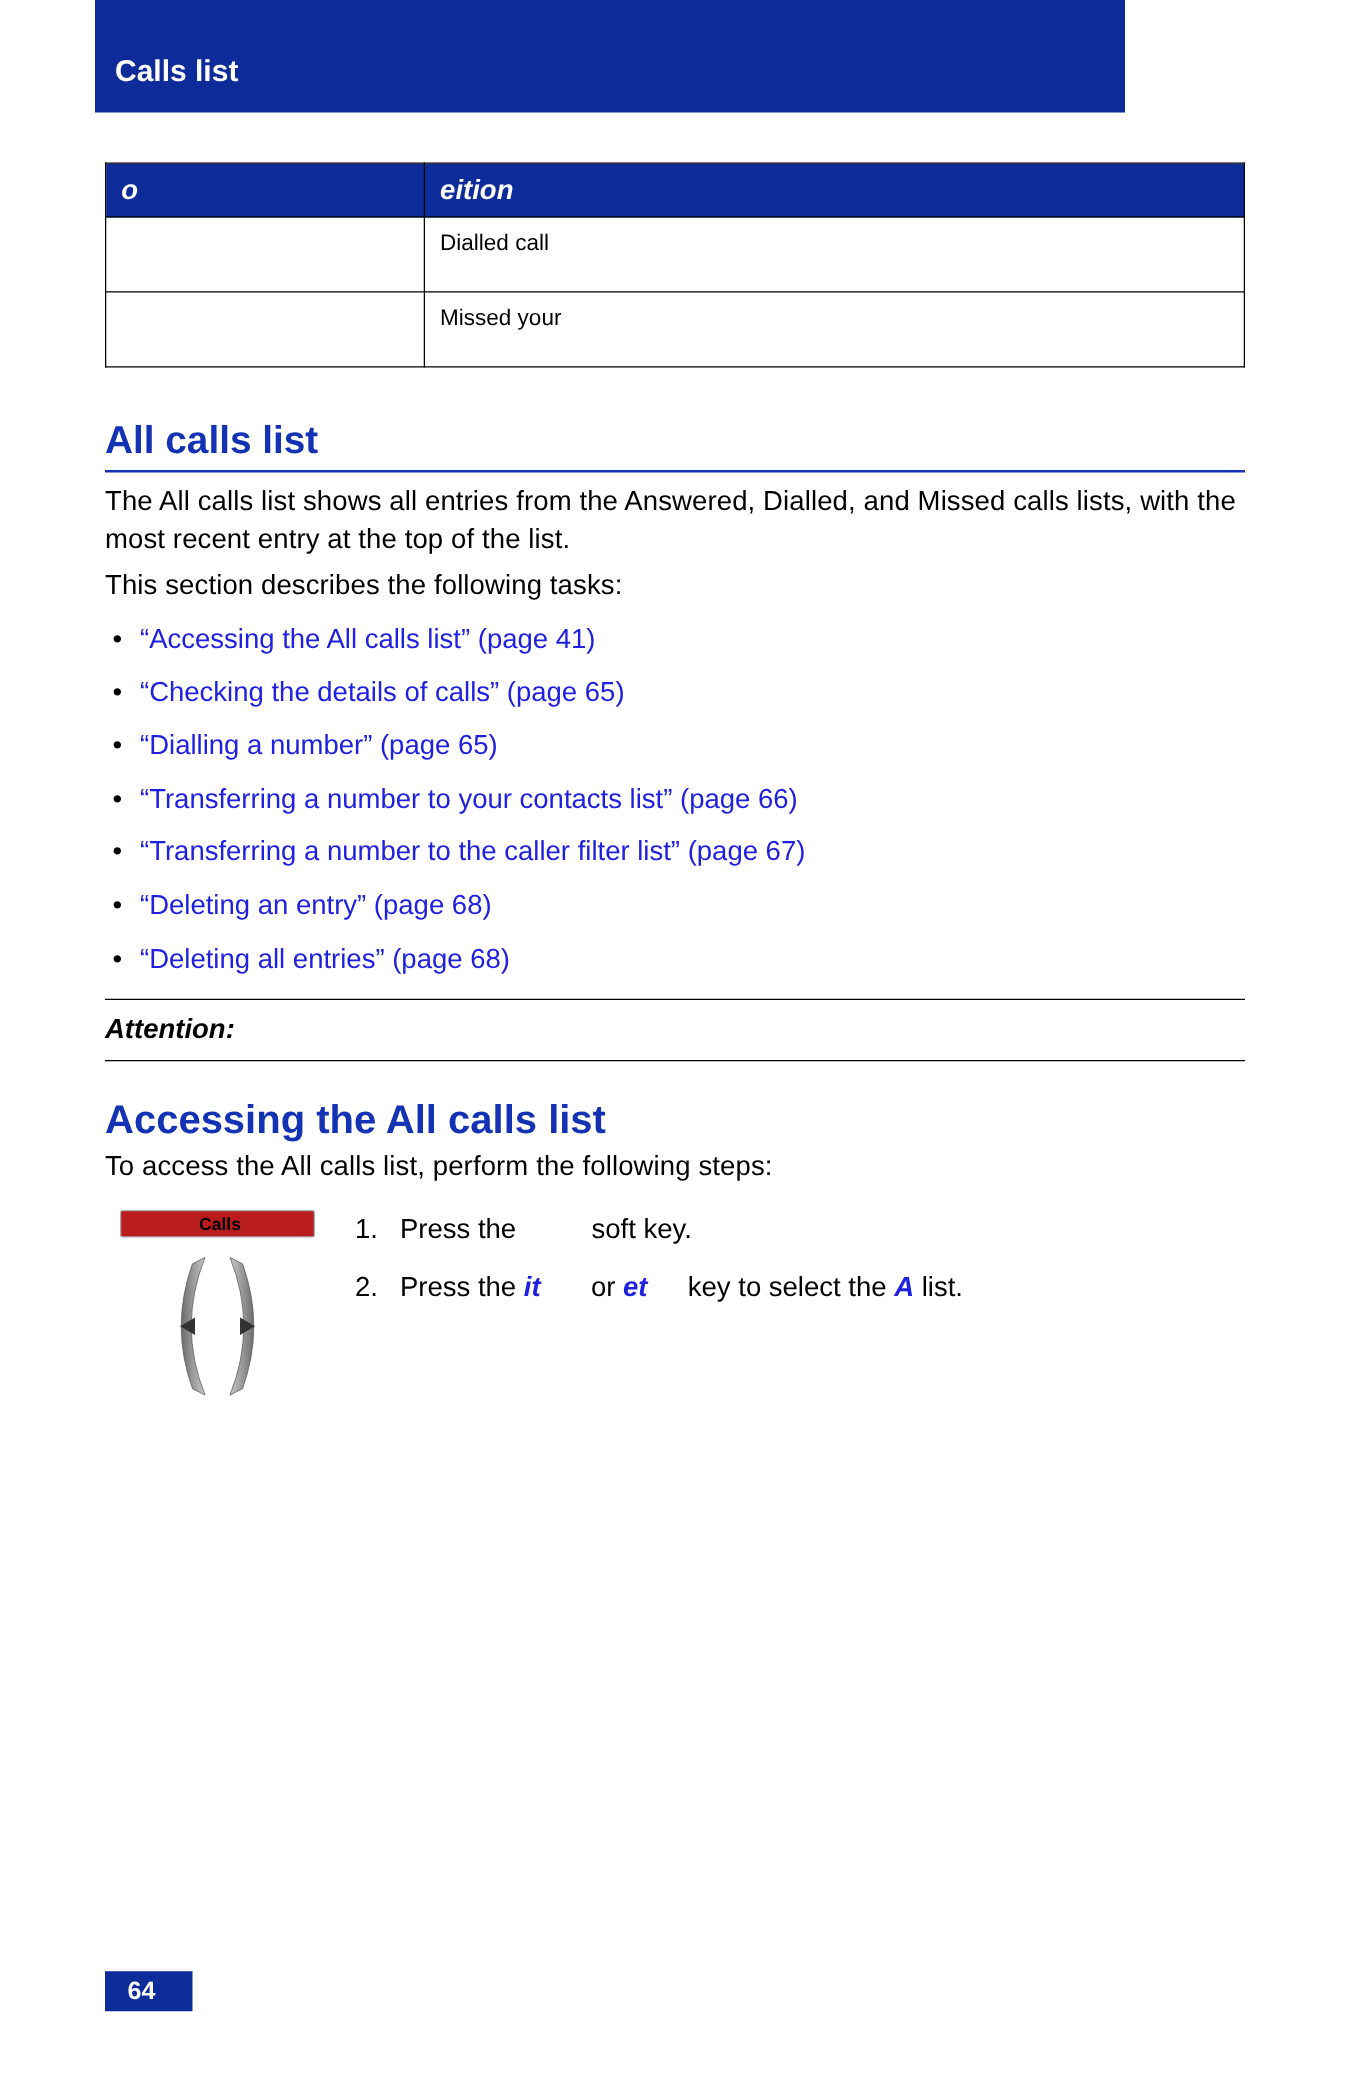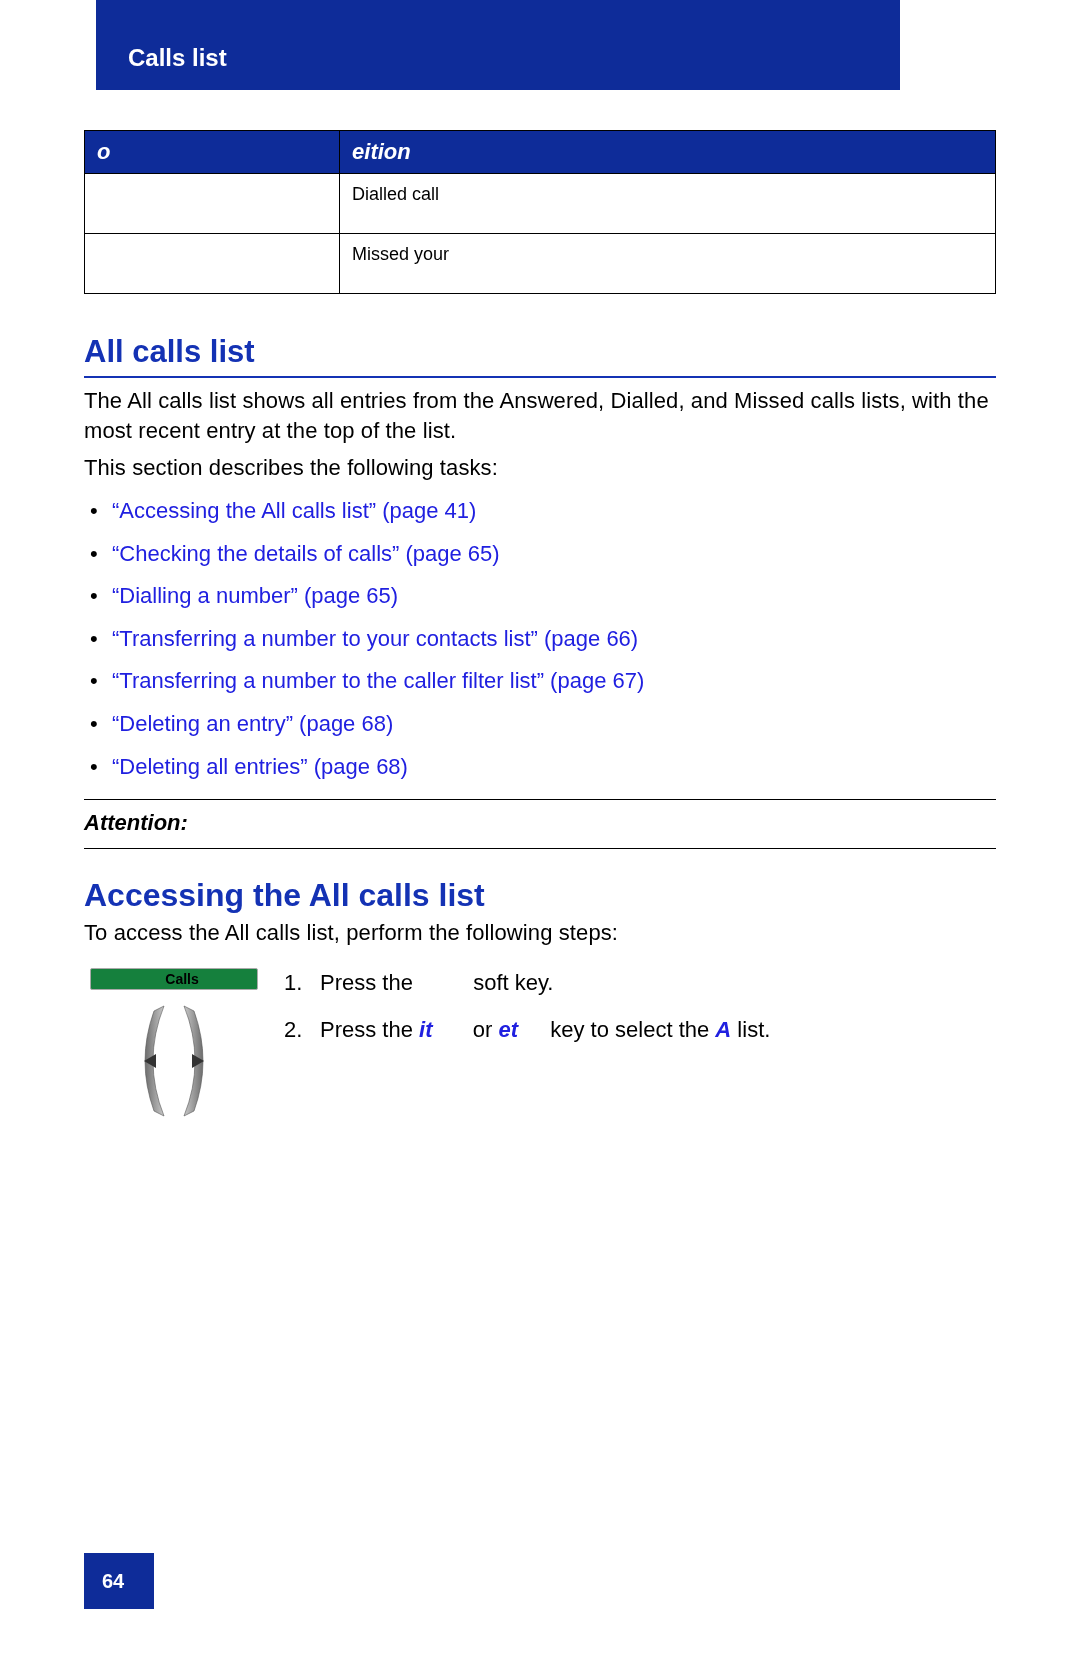--- a/index.html
+++ b/index.html
@@ -14,28 +14,28 @@
   .page {
     position: relative;
     width: 1080px;
     height: 1669px;
     box-sizing: border-box;
     padding: 0 84px 0 84px;
   }
   .blue-band {
     position: absolute;
     top: 0;
-    left: 96px;
+    left: 76px;
     right: 180px;
     height: 90px;
     background: #0e2c99;
     color: #fff;
     font-weight: bold;
     font-size: 24px;
-    padding-left: 32px;
+    padding-left: 16px;
     display: flex;
     align-items: flex-end;
     box-sizing: border-box;
     padding-bottom: 18px;
   }
   .content {
     padding-top: 130px;
   }
   table.icon-table {
     width: 100%;
@@ -113,28 +113,28 @@
   .steps-row {
     display: flex;
     margin-top: 20px;
   }
   .key-widget {
     width: 180px;
     flex: 0 0 180px;
     margin-right: 10px;
   }
   .key-label {
-    background: #15803d;
+    background: #b91c1c;
     border: 1px solid #aaa;
     border-radius: 2px;
     font-family: Arial, sans-serif;
     font-size: 14px;
     font-weight: bold;
     text-align: center;
-    padding: 2px 0 2px 16px;
+    padding: 2px 0 2px 4px;
     width: 150px;
     margin: 0 auto 6px auto;
   }
   .ol-steps {
     flex: 1;
     padding-left: 10px;
   }
   .ol-steps .step {
     display: flex;
     margin-bottom: 18px;
@@ -147,21 +147,21 @@
   .kw {
     color: #2020e0;
     font-style: italic;
     font-weight: bold;
   }
   .page-number {
     position: absolute;
     bottom: 60px;
     left: 84px;
     width: 70px;
-    height: 56px;
+    height: 32px;
     background: #0e2c99;
     color: #fff;
     font-weight: bold;
     font-size: 20px;
     display: flex;
     align-items: center;
     padding-left: 18px;
     box-sizing: border-box;
   }
   .arrow-svg {

